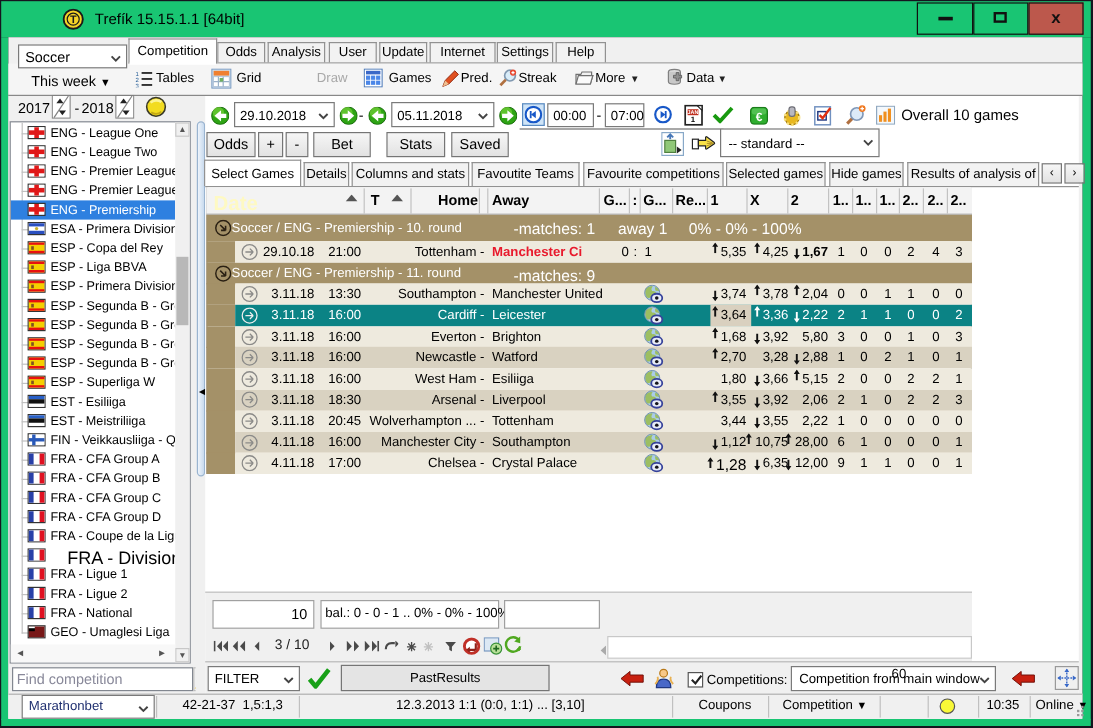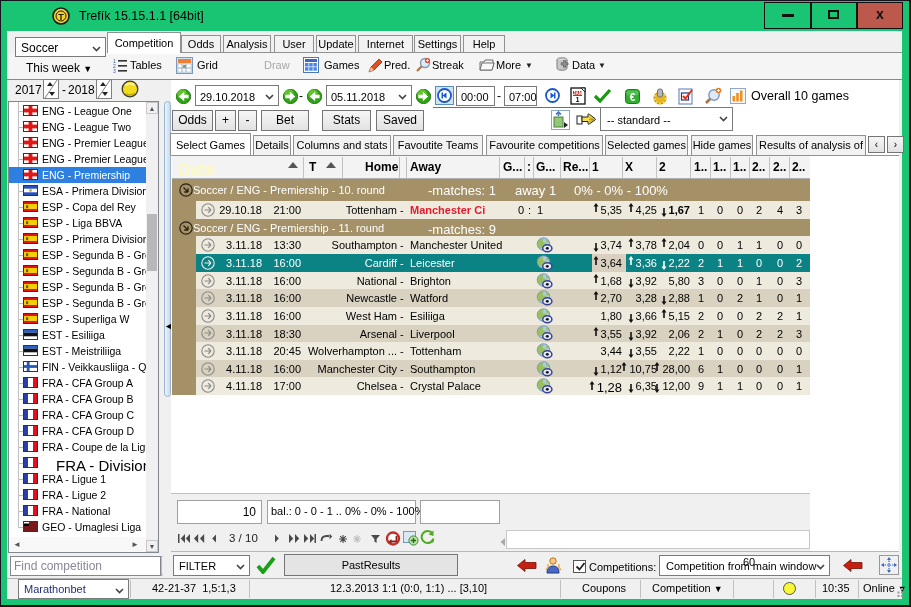--- a/index.html
+++ b/index.html
@@ -702,21 +702,21 @@
 <div class="txt" style="left:771px;top:256.9px;width:18px;text-align:center;font-size:11px;color:#fff">0</div>
 <div class="txt" style="left:790px;top:256.9px;width:18px;text-align:center;font-size:11px;color:#fff">2</div>
 <div class="abs" style="left:172px;top:271.6px;width:24px;height:18.1px;background:#a49168"></div>
 <div class="abs" style="left:196px;top:271.6px;width:614px;height:18.1px;background:#eeeade"></div>
 <svg class="abs" style="left:201px;top:274px" width="14" height="14" viewBox="0 0 14 14">
 <circle cx="7" cy="7" r="6.2" fill="none" stroke="#8a8a88" stroke-width="1.1"></circle>
 <path d="M3.5 7 L10 7 M10 7 L7.2 4.2 M10 7 L7.2 9.8" stroke="#8a8a88" stroke-width="1.1" fill="none"></path>
     </svg>
 <div class="txt" style="left:172px;top:274.6px;width:90px;text-align:right;font-size:11px;color:#000">3.11.18</div>
 <div class="txt" style="left:220px;top:274.6px;width:81px;text-align:right;font-size:11px;color:#000">16:00</div>
-<div class="txt" style="left:250px;top:274.6px;width:147px;text-align:right;font-size:11px;color:#000">National</div>
+<div class="txt" style="left:250px;top:274.6px;width:147px;text-align:right;font-size:11px;color:#000">Everton</div>
 <div class="txt" style="left:400px;top:274.6px;font-size:11px;color:#000">-</div>
 <div class="txt" style="left:410px;top:274.6px;font-size:11px;color:#000;font-weight:normal">Brighton</div>
 <svg class="abs" style="left:536px;top:273px" width="17" height="16" viewBox="0 0 17 16">
 <circle cx="7.5" cy="7" r="6.3" fill="#aacce8"></circle>
 <path d="M2 3.5 Q5 1 8 1.5 Q6 4 7.5 5.5 Q10 5 11 7 Q8 8 7 10 Q5 12 3 11 Q1 8 2 3.5Z" fill="#9cbe62"></path>
 <path d="M10 2 Q13 3 13.5 6 Q12 5 10.5 5.5 Q9.5 4 10 2Z" fill="#9cbe62"></path>
 <circle cx="7.5" cy="7" r="6.3" fill="none" stroke="#7090b0" stroke-width="0.8"></circle>
 <ellipse cx="11.3" cy="11.3" rx="4.6" ry="3.5" fill="#e8ecf8" stroke="#36429a" stroke-width="1.5"></ellipse>
 <ellipse cx="11.3" cy="11.3" rx="1.5" ry="1.4" fill="#14141c"></ellipse>
     </svg>

